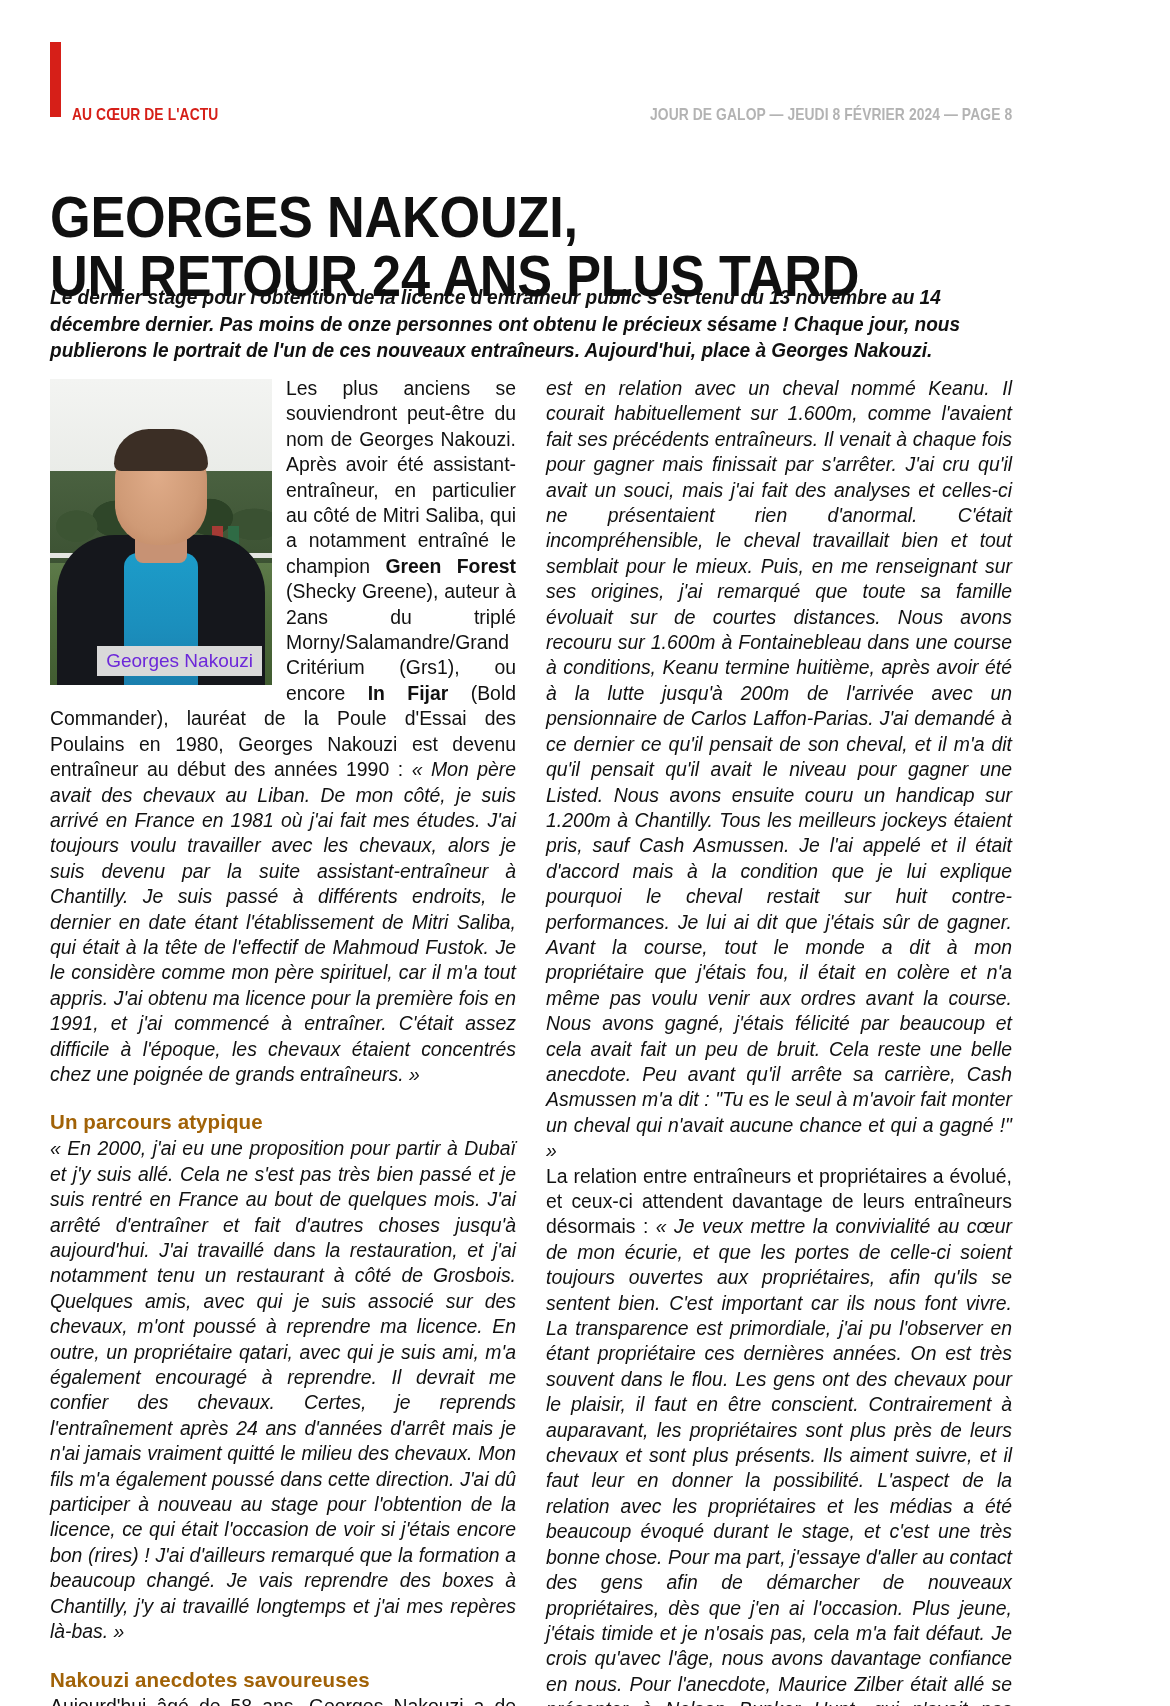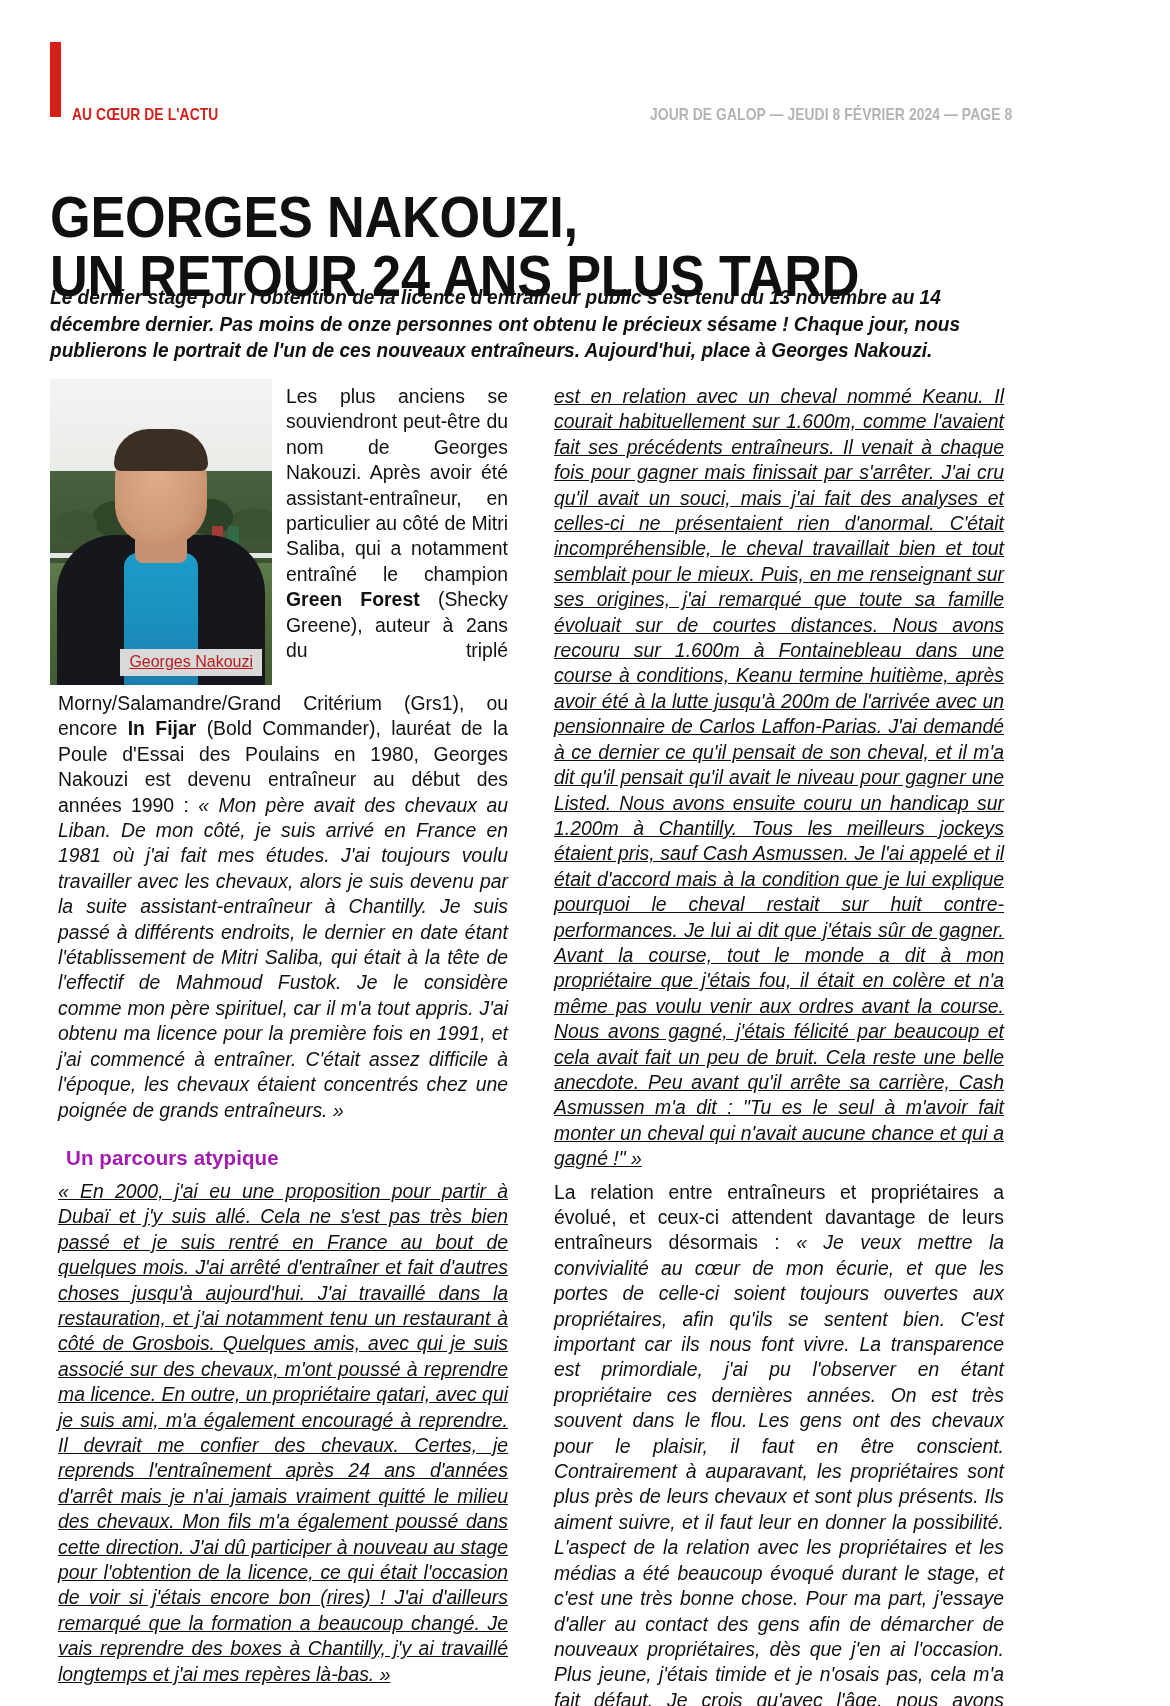--- a/index.html
+++ b/index.html
@@ -110,35 +110,35 @@
     font-family: "Liberation Sans Narrow", "Liberation Sans", sans-serif;
     font-size: 19.4px;
     line-height: 25.4px;
     text-align: justify;
     color: #111;
   }
   .col-left  { left: 50px; }
   .col-right { left: 546px; }
 
   .col p {
-    margin: 8px;
+    margin: 0;
     text-align: justify;
     text-justify: inter-word;
   }
-  .col p.italic { font-style: italic; text-decoration: underline; }
+  .col p.italic { font-style: italic; }
 
   
   .subhead {
     font-family: "Liberation Sans Narrow", "Liberation Sans", sans-serif;
     font-weight: 700;
     font-style: normal;
     font-size: 20.5px;
     line-height: 26px;
-    margin: 22px 0 1px 16px;
-    color: #a21caf;
+    margin: 22px 0 1px 0;
+    color: #a16207;
     letter-spacing: 0.1px;
   }
   .subhead:first-child { margin-top: 0; }
 
   
   .photo-wrap {
     float: left;
     width: 222px;
     height: 306px;
     margin: 3px 14px 6px 0;
@@ -215,27 +215,26 @@
     transform: translateX(-50%);
     width: 94px; height: 42px;
     background: #3b2e25;
     border-radius: 48px 48px 10px 10px;
   }
   .photo-caption {
     position: absolute;
     right: 10px;
     bottom: 9px;
     background: #d9d9d9;
-    color: #b91c1c;
-    font-family: "Liberation Sans Narrow", "Liberation Sans", sans-serif;
-    font-size: 16px;
+    color: #6d28d9;
+    font-family: "Liberation Sans Narrow", "Liberation Sans", sans-serif;
+    font-size: 19px;
     line-height: 1;
     padding: 5px 9px 6px 9px;
     white-space: nowrap;
-    text-decoration: underline;
   }
 
   b, strong { font-weight: 700; }
 </style>
 </head>
 <body>
 
 <div class="page">
 
   <div class="masthead">

